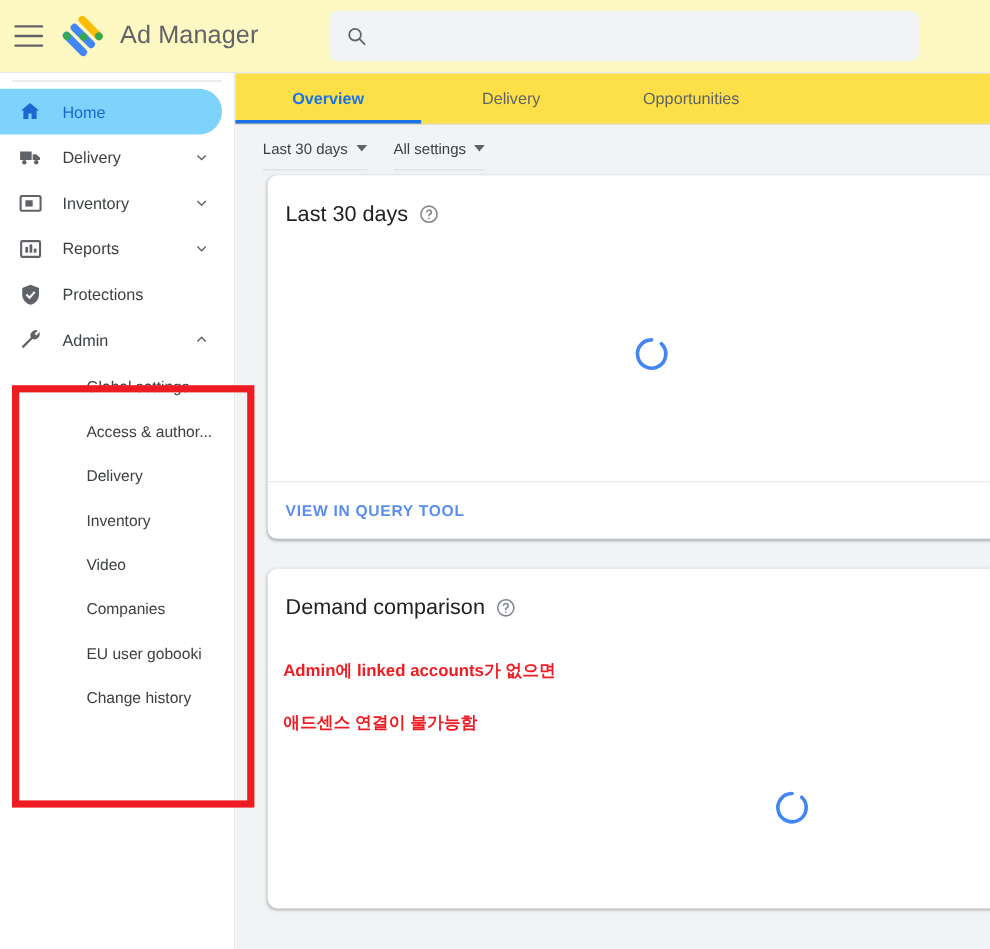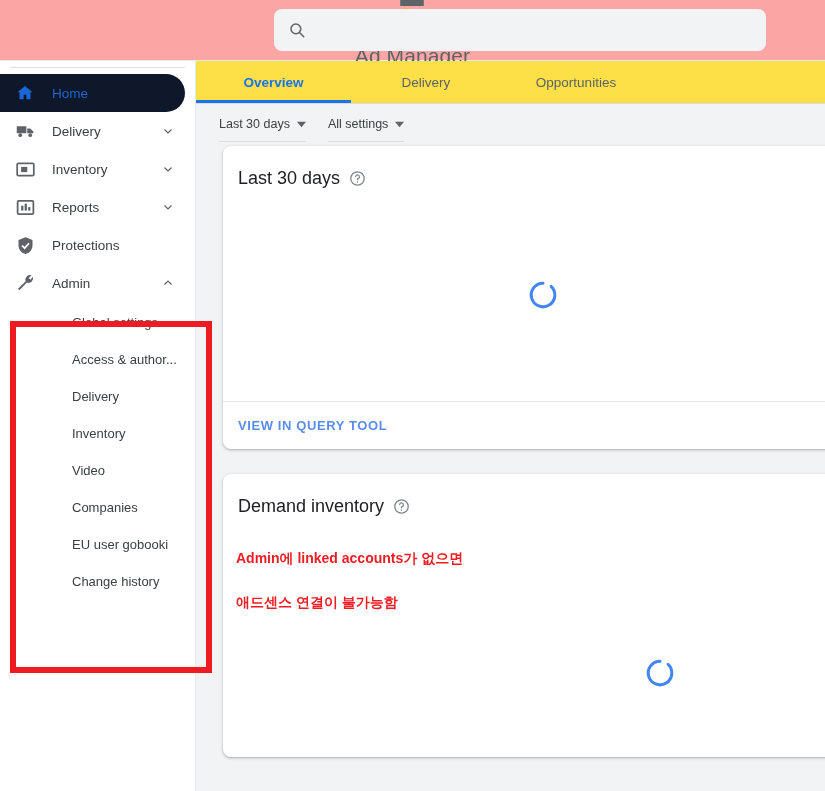--- a/index.html
+++ b/index.html
@@ -7,22 +7,22 @@
     width: 825px; height: 791px;
     font-family: "Liberation Sans", sans-serif;
     background: #ffffff;
     overflow: hidden;
   }
   .app { position: relative; width: 825px; height: 791px; }
 
   
   .topbar {
     position: absolute; left: 0; top: 0; width: 825px; height: 61px;
-    background: #fca5a5; border-bottom: 1px solid #e8eaed;
-    display: flex; align-items: center; flex-direction: column;
+    background: #fef9c3; border-bottom: 1px solid #e8eaed;
+    display: flex; align-items: center;
   }
   .hamburger {
     width: 24px; height: 18px; margin-left: 12px; margin-right: 14px;
     display: flex; flex-direction: column; justify-content: space-between;
     cursor: pointer;
   }
   .hamburger span { display: block; height: 2px; width: 24px; background: #5f6368; border-radius: 1px; }
 
   .logo { width: 38px; height: 38px; position: relative; margin-right: 12px; }
 
@@ -60,21 +60,21 @@
   .account-id { font-size: 12px; color: #5f6368; line-height: 16px; margin-top: 1px; }
   .acct-divider { height: 1px; background: #e0e0e0; margin: 6px 10px 0 10px; }
 
   .nav { padding-top: 6px; }
   .nav-item {
     display: flex; align-items: center; height: 38px;
     padding-left: 14px; padding-right: 10px; cursor: pointer;
     border-radius: 0 19px 19px 0; margin-right: 10px;
     position: relative;
   }
-  .nav-item.active { background: #0f172a; justify-content: flex-end; }
+  .nav-item.active { background: #7dd3fc; justify-content: flex-end; }
   .nav-item .ni-icon {
     width: 22px; height: 22px; display: flex; align-items: center; justify-content: center;
     margin-right: 16px; flex: 0 0 22px;
   }
   .nav-item .ni-label {
     font-size: 13.5px; color: #3c4043; flex: 1; white-space: nowrap;
   }
   .nav-item.active .ni-label { color: #1967d2; }
   .nav-item .ni-chev { width: 14px; height: 14px; display: flex; align-items: center; justify-content: center; }
 
@@ -348,21 +348,21 @@
             </svg>
           </span>
         </div>
         <div class="card-footer">
           <span class="link-btn">VIEW IN QUERY TOOL</span>
         </div>
       </div>
 
       <div class="card" style="height:283px">
         <div class="card-title-row">
-          <span class="card-title">Demand inventory</span>
+          <span class="card-title">Demand comparison</span>
           <span class="help-icon">
             <svg width="17" height="17" viewBox="0 0 24 24" fill="none" stroke="#80868b" stroke-width="1.8">
               <circle cx="12" cy="12" r="9.5"></circle>
               <path d="M9.4 9.2a2.7 2.7 0 1 1 3.2 3.1c-.5.2-.7.6-.7 1.1v.5" stroke-linecap="round"></path>
               <circle cx="12" cy="17" r="1" fill="#80868b" stroke="none"></circle>
             </svg>
           </span>
         </div>
 
         <div class="annotation">

